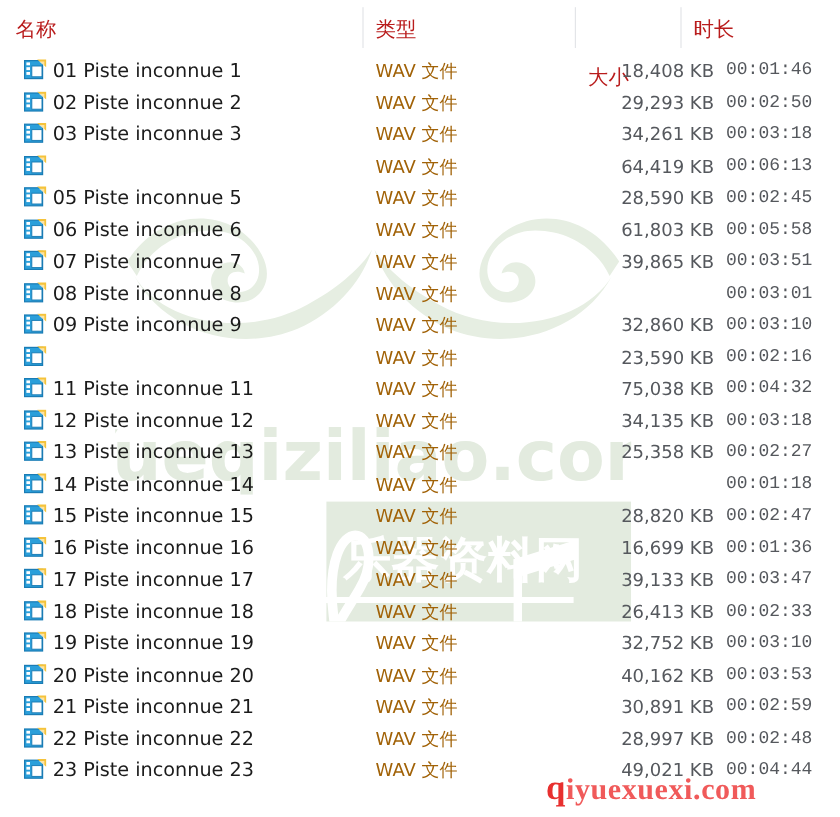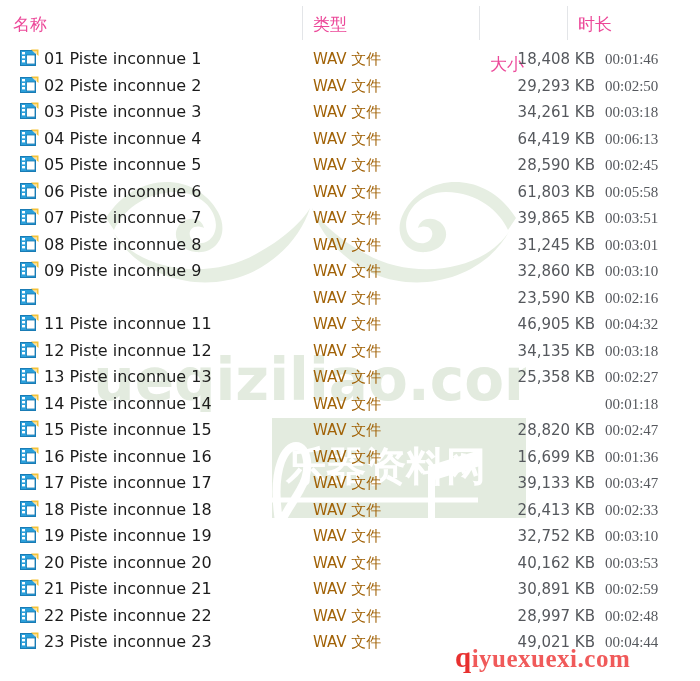--- a/index.html
+++ b/index.html
@@ -59,21 +59,21 @@
   #column-header {
     position: relative;
     height: 45px;
     box-sizing: border-box;
     background: transparent;
   }
   .col-head {
     position: absolute;
     top: 13px;
     font-size: 17px;
-    color: #ec4899;
+    color: #b91c1c;
     white-space: nowrap;
     font-family: "DejaVu Sans", "Liberation Sans", sans-serif;
   }
   .col-sep {
     position: absolute;
     top: 6px;
     width: 1px;
     height: 34px;
     background: #e3e5e8;
   }
@@ -134,21 +134,21 @@
     font-family: "DejaVu Sans", "Liberation Sans", sans-serif;
   }
   .row-duration {
     position: absolute;
     left: 605px;
     top: 4px;
     font-size: 15px;
     color: #55585d;
     white-space: nowrap;
     line-height: 20px;
-    font-family: Liberation Serif, serif;
+    font-family: Liberation Mono, monospace;
   }
 </style>
 </head>
 <body>
 
 <svg id="watermark-green" viewBox="0 0 430 340" xmlns="http://www.w3.org/2000/svg">
 
   <g fill="#e6eee2">
     <path d="M10 40 C 40 -8, 100 -6, 122 34 C 134 56, 120 76, 100 74 C 80 72, 74 54, 86 44
              C 94 38, 106 40, 108 50 C 100 46, 92 50, 94 58 C 97 68, 112 68, 118 56
@@ -253,21 +253,20 @@
       <div class="file-row">
       <svg class="row-icon" viewBox="0 0 19 18" xmlns="http://www.w3.org/2000/svg">
         <rect x="0.5" y="1.5" width="15" height="15" fill="#2b9fda" stroke="#1a7cb5" stroke-width="1"></rect>
         <rect x="2" y="3" width="3" height="2.4" fill="#ffffff"></rect>
         <rect x="2" y="7" width="3" height="2.4" fill="#ffffff"></rect>
         <rect x="2" y="11" width="3" height="2.4" fill="#ffffff"></rect>
         <rect x="6.5" y="6" width="8.5" height="9" fill="#ffffff" stroke="#1a7cb5" stroke-width="0.8"></rect>
         <path d="M11 0.5 L18.5 0.5 L18.5 7 Z" fill="#f5c33b"></path>
         <path d="M12.4 2.2 L17 2.2 L17 6 Z" fill="#ffffff" opacity="0.55"></path>
       </svg>
-      <div class="row-name">04 Piste inconnue 4</div>
       <div class="row-type">WAV 文件</div>
       <div class="row-size">64,419 KB</div>
       <div class="row-duration">00:06:13</div>
     </div>
       <div class="file-row">
       <svg class="row-icon" viewBox="0 0 19 18" xmlns="http://www.w3.org/2000/svg">
         <rect x="0.5" y="1.5" width="15" height="15" fill="#2b9fda" stroke="#1a7cb5" stroke-width="1"></rect>
         <rect x="2" y="3" width="3" height="2.4" fill="#ffffff"></rect>
         <rect x="2" y="7" width="3" height="2.4" fill="#ffffff"></rect>
         <rect x="2" y="11" width="3" height="2.4" fill="#ffffff"></rect>
@@ -315,21 +314,20 @@
         <rect x="0.5" y="1.5" width="15" height="15" fill="#2b9fda" stroke="#1a7cb5" stroke-width="1"></rect>
         <rect x="2" y="3" width="3" height="2.4" fill="#ffffff"></rect>
         <rect x="2" y="7" width="3" height="2.4" fill="#ffffff"></rect>
         <rect x="2" y="11" width="3" height="2.4" fill="#ffffff"></rect>
         <rect x="6.5" y="6" width="8.5" height="9" fill="#ffffff" stroke="#1a7cb5" stroke-width="0.8"></rect>
         <path d="M11 0.5 L18.5 0.5 L18.5 7 Z" fill="#f5c33b"></path>
         <path d="M12.4 2.2 L17 2.2 L17 6 Z" fill="#ffffff" opacity="0.55"></path>
       </svg>
       <div class="row-name">08 Piste inconnue 8</div>
       <div class="row-type">WAV 文件</div>
-      <div class="row-size">31,245 KB</div>
       <div class="row-duration">00:03:01</div>
     </div>
       <div class="file-row">
       <svg class="row-icon" viewBox="0 0 19 18" xmlns="http://www.w3.org/2000/svg">
         <rect x="0.5" y="1.5" width="15" height="15" fill="#2b9fda" stroke="#1a7cb5" stroke-width="1"></rect>
         <rect x="2" y="3" width="3" height="2.4" fill="#ffffff"></rect>
         <rect x="2" y="7" width="3" height="2.4" fill="#ffffff"></rect>
         <rect x="2" y="11" width="3" height="2.4" fill="#ffffff"></rect>
         <rect x="6.5" y="6" width="8.5" height="9" fill="#ffffff" stroke="#1a7cb5" stroke-width="0.8"></rect>
         <path d="M11 0.5 L18.5 0.5 L18.5 7 Z" fill="#f5c33b"></path>
@@ -359,21 +357,21 @@
         <rect x="0.5" y="1.5" width="15" height="15" fill="#2b9fda" stroke="#1a7cb5" stroke-width="1"></rect>
         <rect x="2" y="3" width="3" height="2.4" fill="#ffffff"></rect>
         <rect x="2" y="7" width="3" height="2.4" fill="#ffffff"></rect>
         <rect x="2" y="11" width="3" height="2.4" fill="#ffffff"></rect>
         <rect x="6.5" y="6" width="8.5" height="9" fill="#ffffff" stroke="#1a7cb5" stroke-width="0.8"></rect>
         <path d="M11 0.5 L18.5 0.5 L18.5 7 Z" fill="#f5c33b"></path>
         <path d="M12.4 2.2 L17 2.2 L17 6 Z" fill="#ffffff" opacity="0.55"></path>
       </svg>
       <div class="row-name">11 Piste inconnue 11</div>
       <div class="row-type">WAV 文件</div>
-      <div class="row-size">46,905 KB</div>
+      <div class="row-size">75,038 KB</div>
       <div class="row-duration">00:04:32</div>
     </div>
       <div class="file-row">
       <svg class="row-icon" viewBox="0 0 19 18" xmlns="http://www.w3.org/2000/svg">
         <rect x="0.5" y="1.5" width="15" height="15" fill="#2b9fda" stroke="#1a7cb5" stroke-width="1"></rect>
         <rect x="2" y="3" width="3" height="2.4" fill="#ffffff"></rect>
         <rect x="2" y="7" width="3" height="2.4" fill="#ffffff"></rect>
         <rect x="2" y="11" width="3" height="2.4" fill="#ffffff"></rect>
         <rect x="6.5" y="6" width="8.5" height="9" fill="#ffffff" stroke="#1a7cb5" stroke-width="0.8"></rect>
         <path d="M11 0.5 L18.5 0.5 L18.5 7 Z" fill="#f5c33b"></path>

